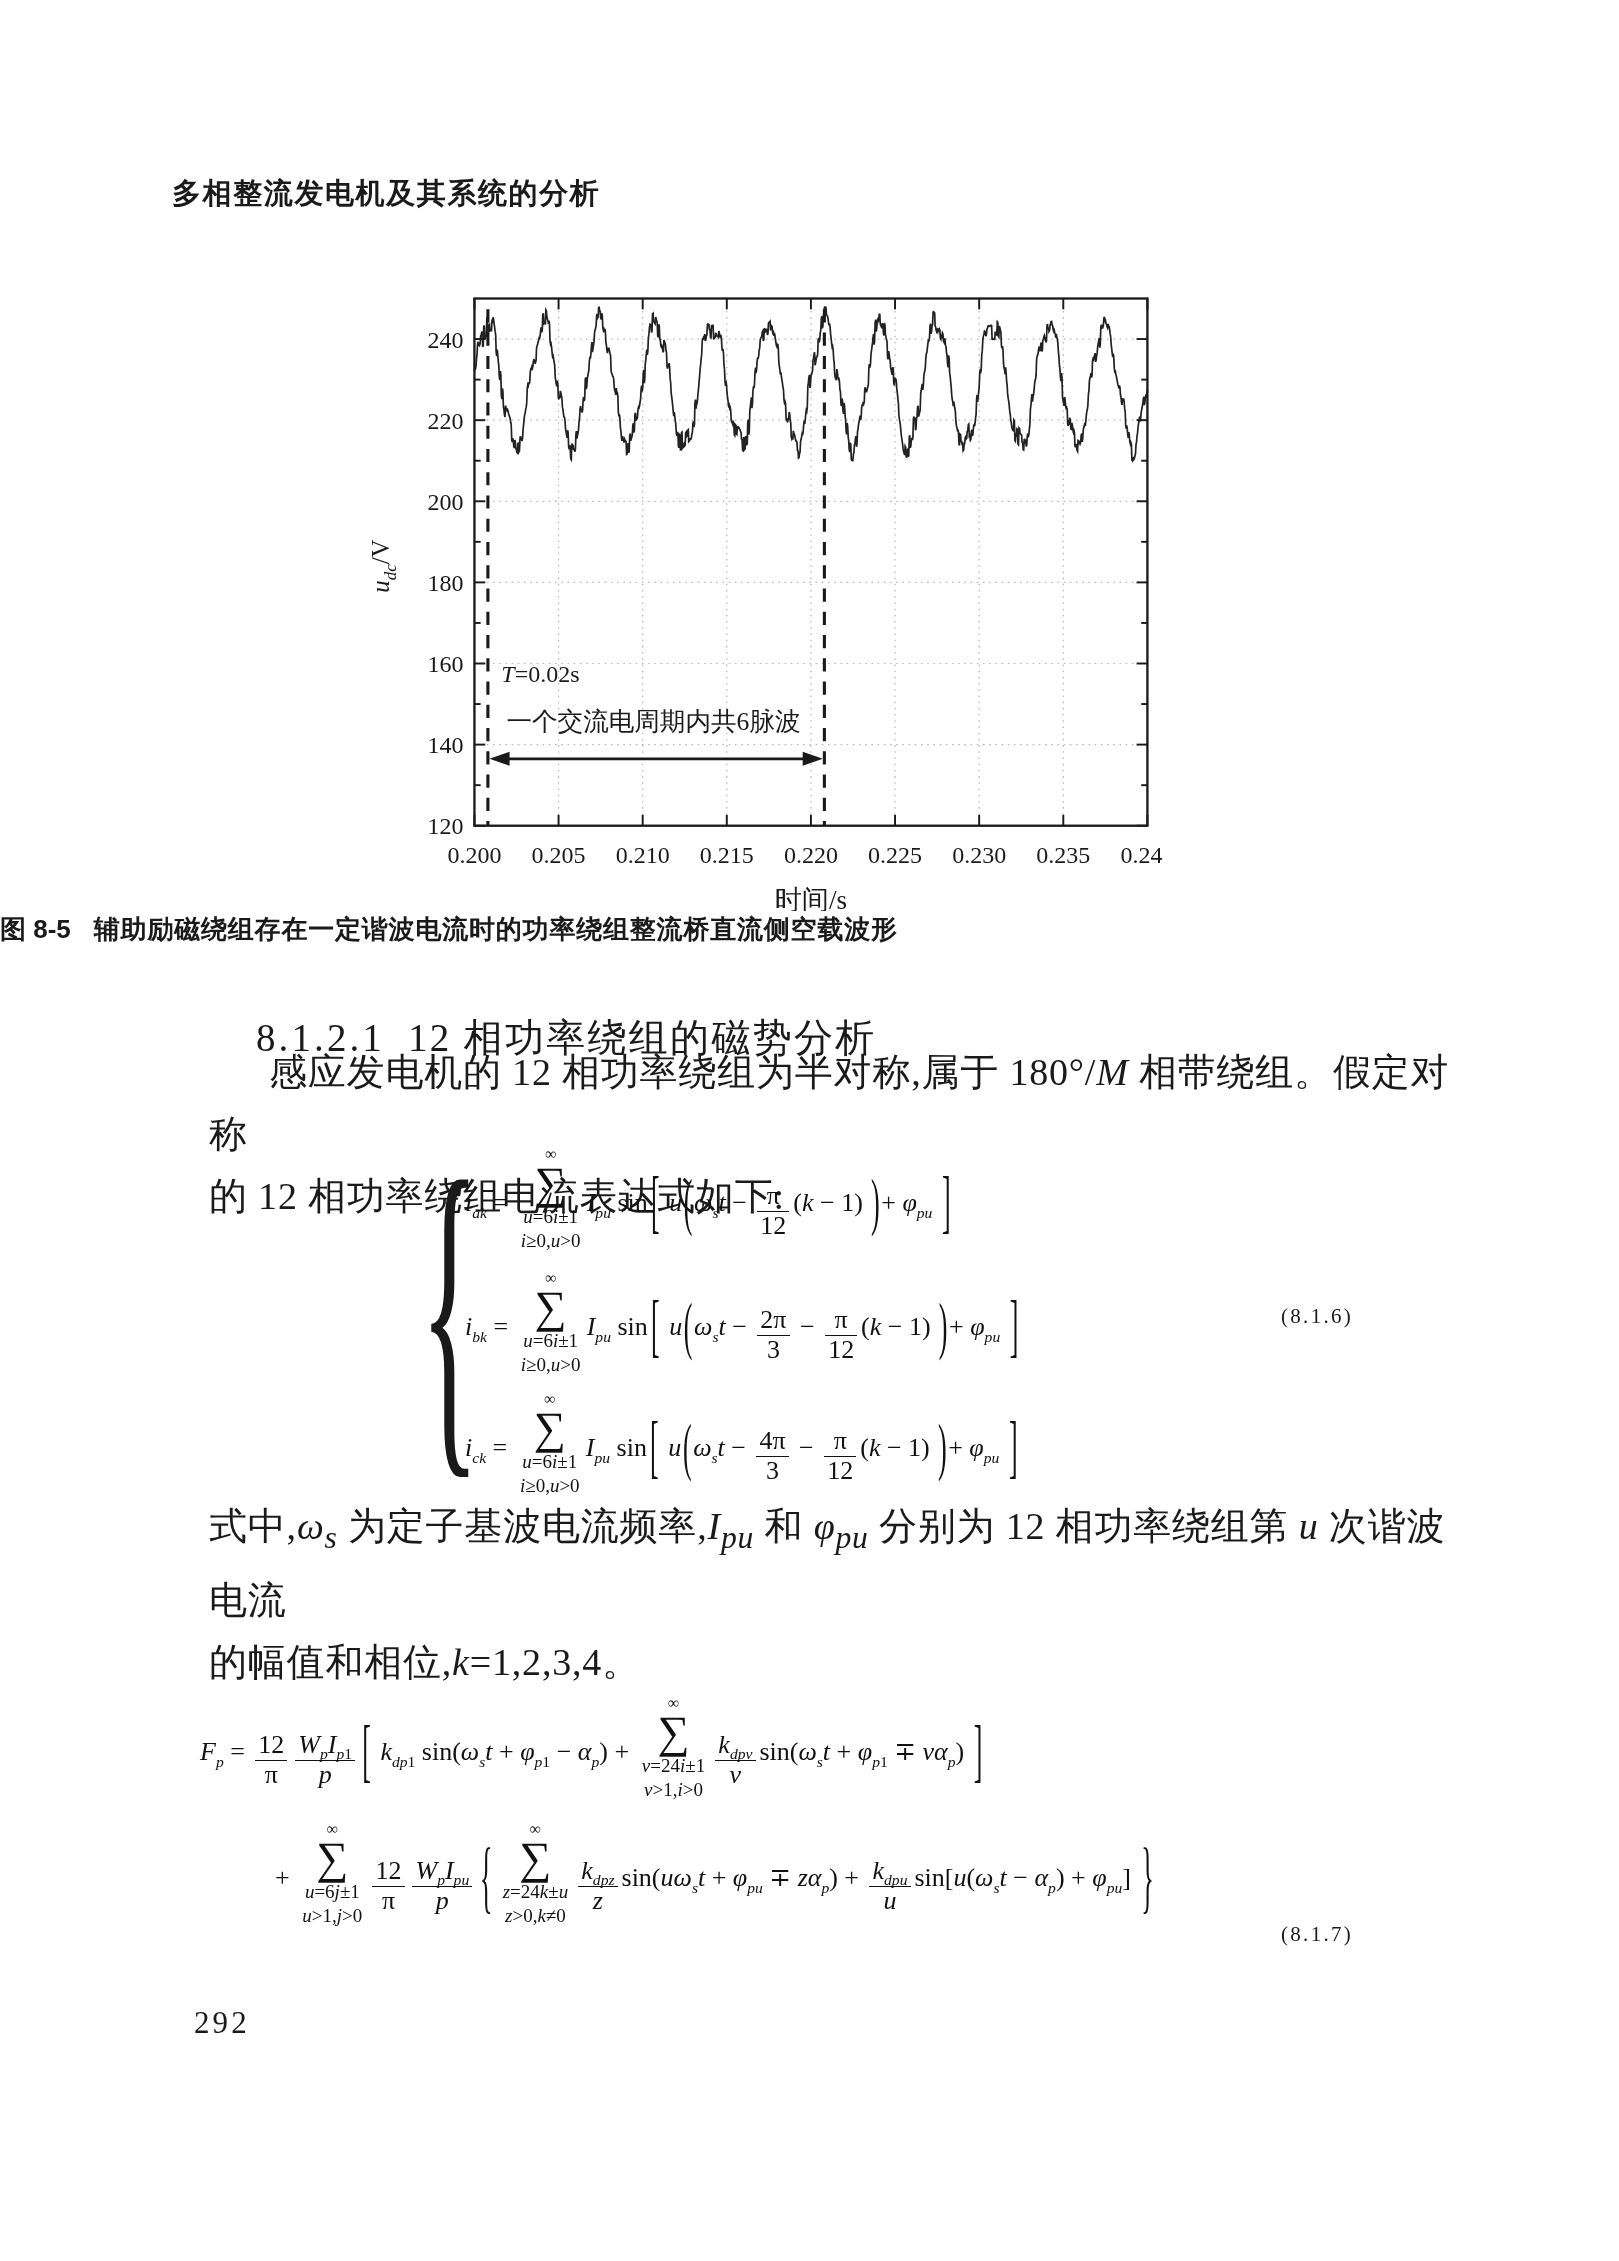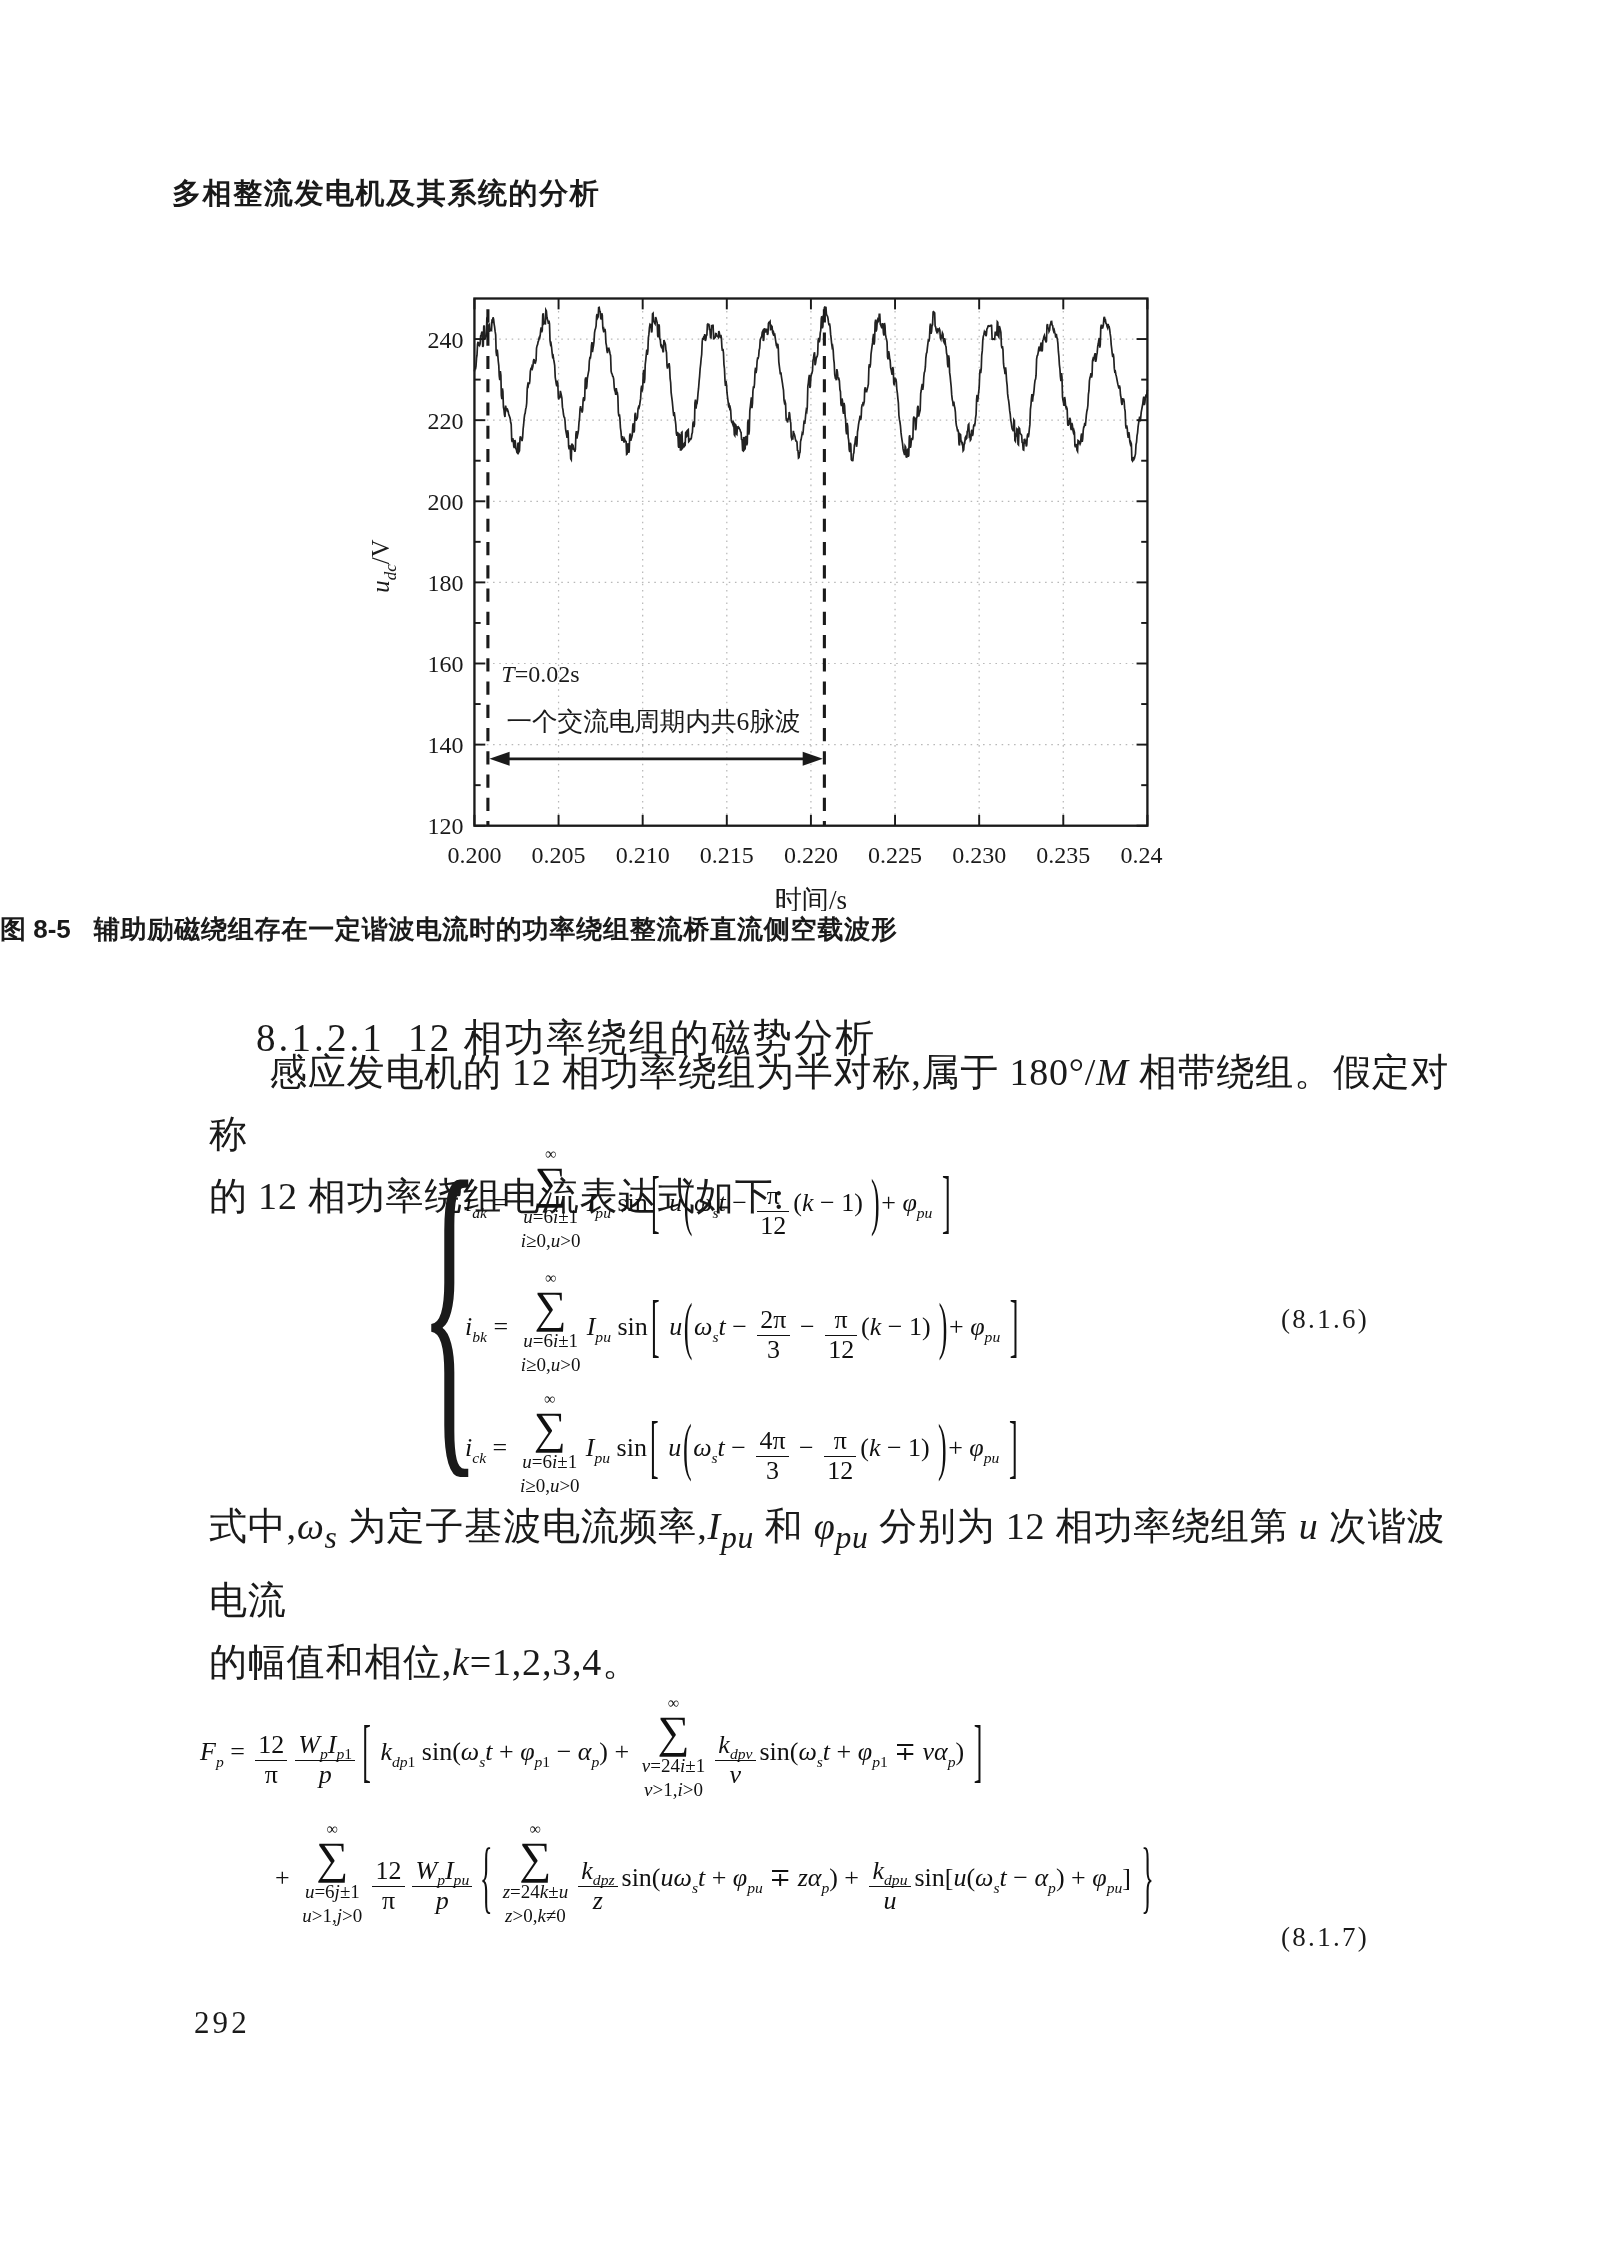--- a/index.html
+++ b/index.html
@@ -39,21 +39,21 @@
   .slims{display:block;font-size:19px;line-height:1.25;white-space:nowrap;}
   .bk{display:inline-block;transform:scaleY(2.7);margin:0 3.1px;}
   .pr{display:inline-block;transform:scaleY(2.45);margin:0 1.6px;}
   .br{display:inline-block;transform:scaleY(3.1);margin:0 3.9px;}
 
   .row-a{left:465px;top:1145px;}
   .row-b{left:465px;top:1269px;}
   .row-c{left:465px;top:1390px;}
   .sys-brace{position:absolute;left:420px;top:1248px;font-size:124px;line-height:124px;
         transform:scaleY(2.9);transform-origin:50% 50%;font-weight:400;}
-  .eq-num{position:absolute;font-size:27px;letter-spacing:2.3px;}
+  .eq-num{position:absolute;font-size:21px;letter-spacing:2.3px;}
   .n816{left:1281px;top:1304px;}
   .n817{left:1281px;top:1922px;}
   .eq817-1{left:200px;top:1694px;}
   .eq817-2{left:275px;top:1820px;}
 
   .page-num{position:absolute;left:194px;top:2005px;font-size:31px;letter-spacing:3.1px;}
 </style>
 </head>
 <body>
 

